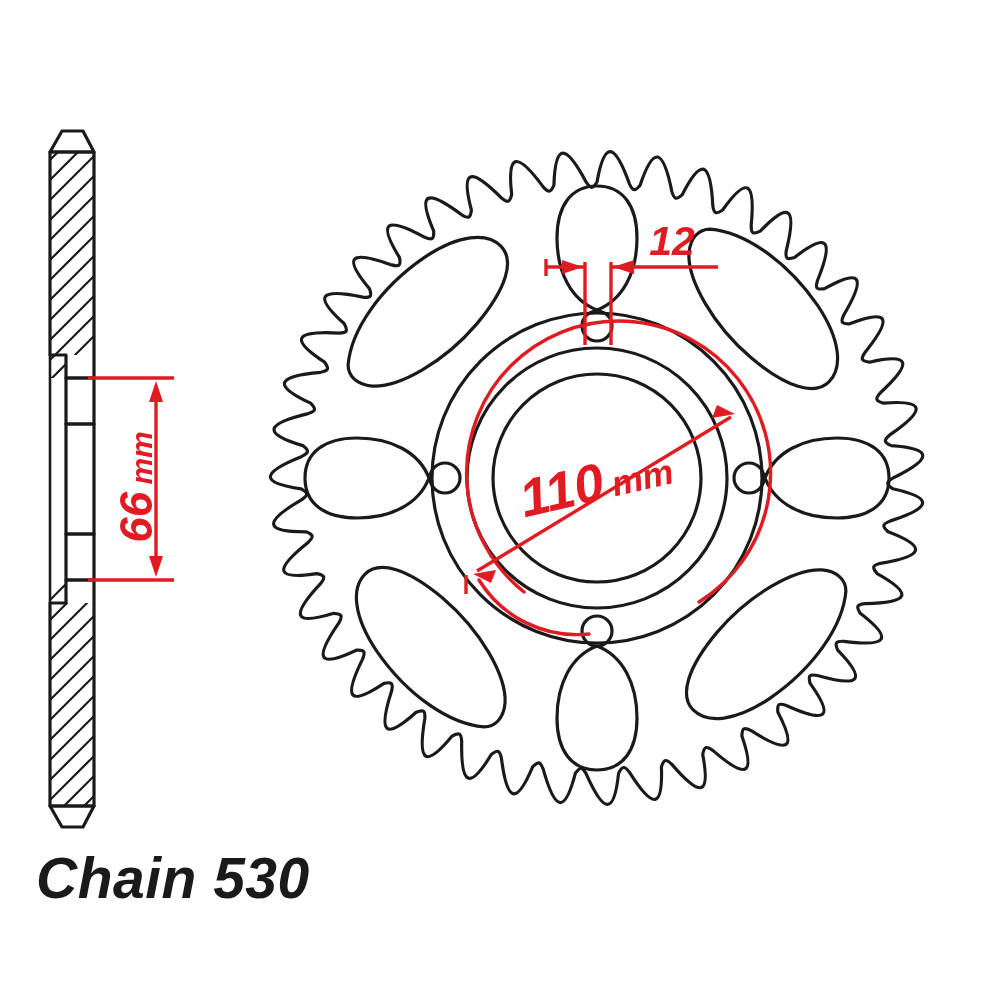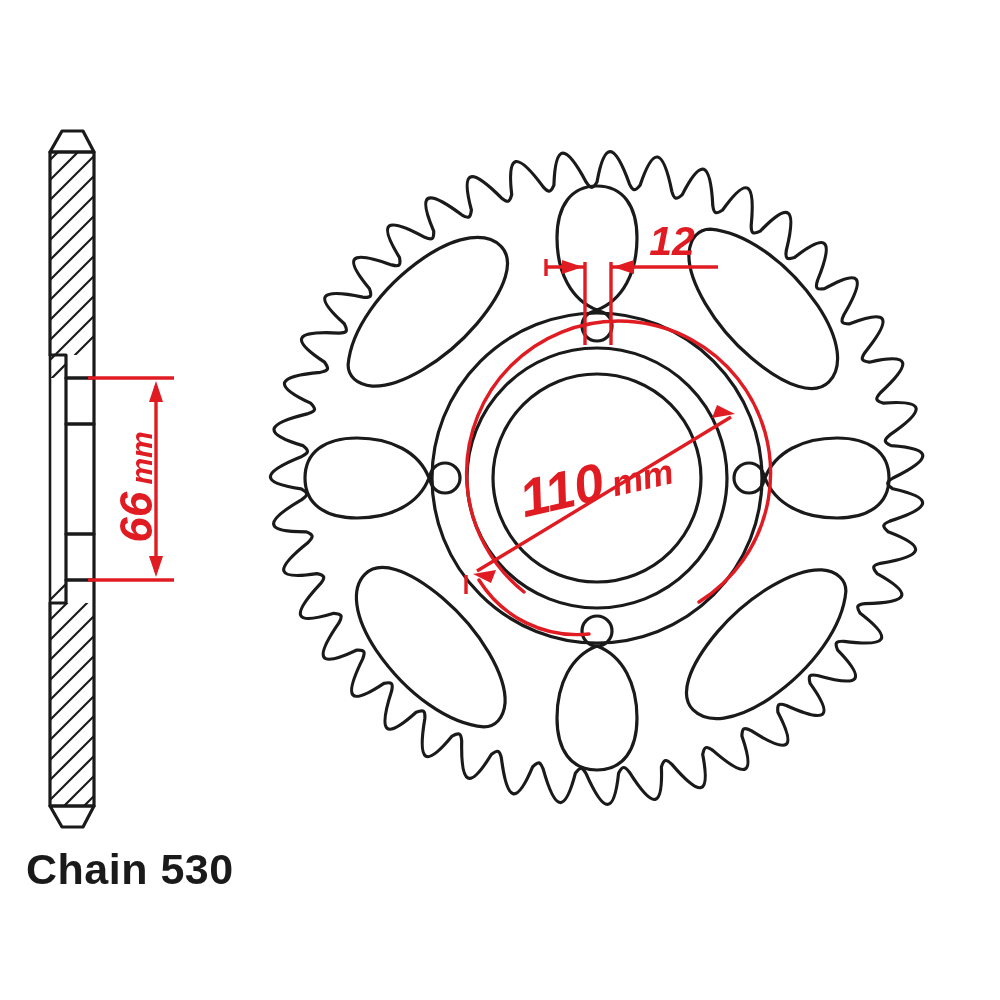--- a/index.html
+++ b/index.html
@@ -58,28 +58,29 @@
     stroke: none;
   }
   .dimtext {
     fill: #e01b22;
     font-family: "Liberation Sans", sans-serif;
     font-style: italic;
     font-weight: bold;
   }
   .chain-label {
     position: absolute;
-    left: 26px;
+    left: 36px;
     top: 845px;
     font-family: "Liberation Sans", sans-serif;
-    font-size: 43px;
+    font-size: 57px;
     font-weight: bold;
     color: #1a1a1a;
     letter-spacing: 0.5px;
     white-space: nowrap;
+    font-style: italic;
   }
 </style>
 </head>
 <body>
 
 <svg id="drawing" viewBox="0 0 1000 1000">
 
   <g>
 
     <defs>

